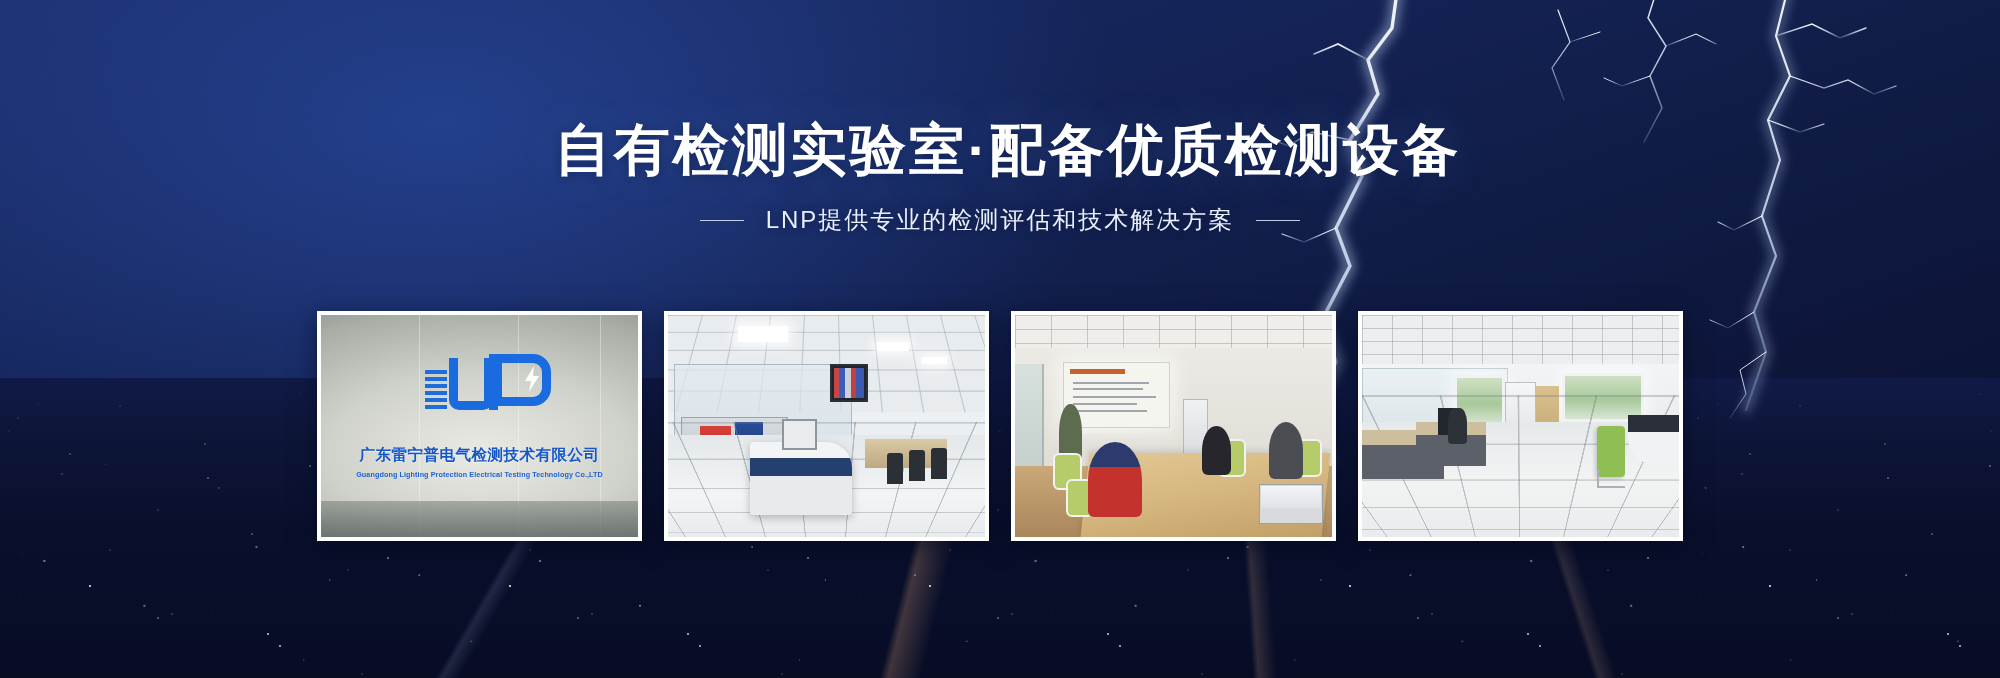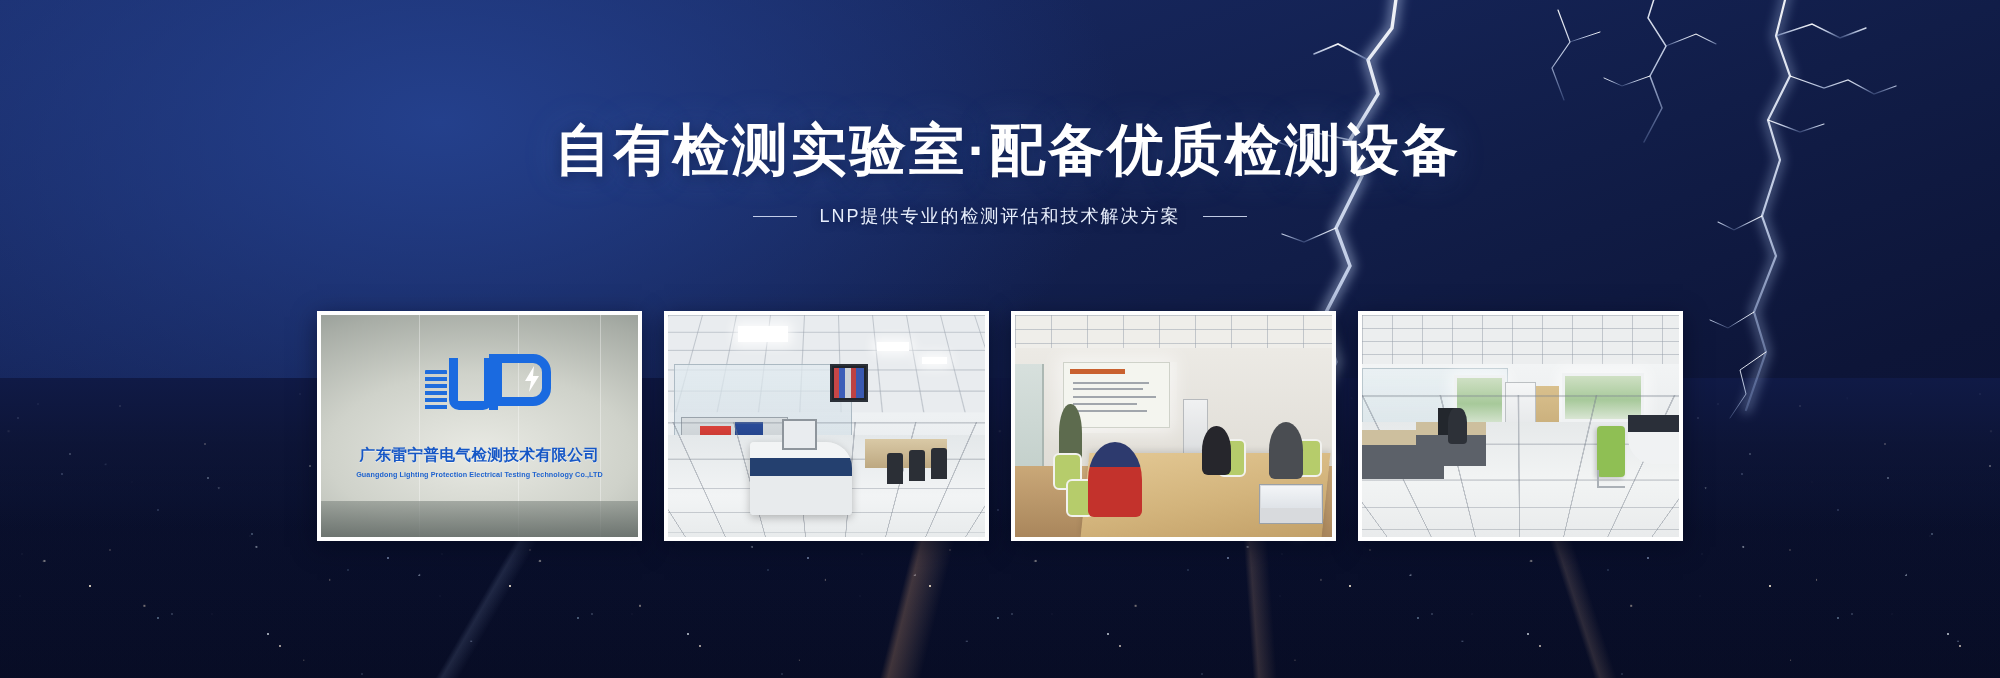--- a/index.html
+++ b/index.html
@@ -108,21 +108,21 @@
     align-items: center;
     justify-content: center;
     gap: 22px;
   }
   .sub-rule {
     display: block;
     width: 44px; height: 1px;
     background: rgba(225,234,255,.85);
   }
   .subtitle {
-    font-size: 18px;
+    font-size: 24px;
     letter-spacing: 2px;
     color: #e7eefc;
     text-shadow: 0 1px 8px rgba(8,20,60,.7);
     white-space: nowrap;
   }
 
   
   .photo-row {
     position: absolute;
     left: 50%;

